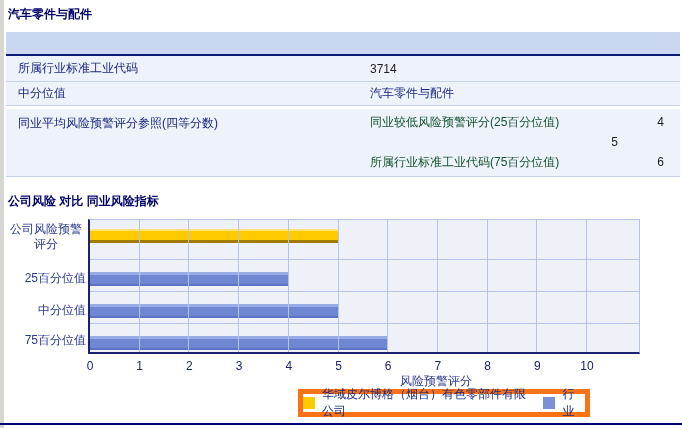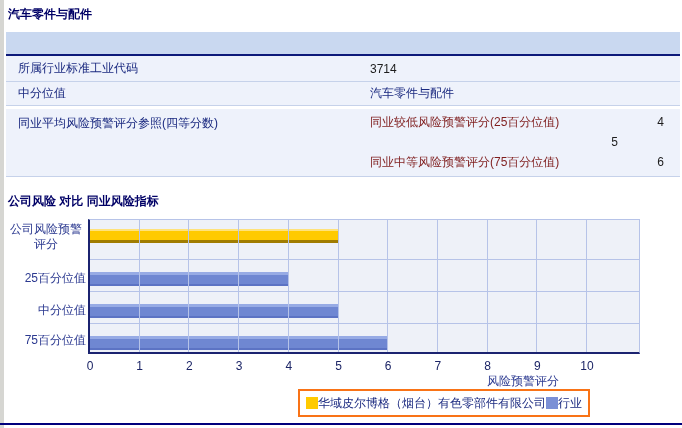--- a/index.html
+++ b/index.html
@@ -41,21 +41,21 @@
   .tbl-row .val.cn { color: #1b2a80; }
   #row-sic  { height: 26px; }
   #row-ind  { height: 24px; }
   .tbl-gap  { height: 3px; background: #ffffff; }
   #row-peer { align-items: start; padding-top: 3px; padding-bottom: 4px; }
   #row-peer .lbl { padding-top: 3px; }
   .sub-row {
     display: grid; grid-template-columns: 1fr 46px;
     height: 20px; align-items: center;
   }
-  .sub-row .sub-lbl { color: #7f1d1d; }
+  .sub-row .sub-lbl { color: #14532d; }
   .sub-row .sub-val { text-align: right; padding-right: 16px; color: #1d1d1d; }
 
   
   .plot {
     position: absolute; left: 88px; top: 219px;
     width: 552px; height: 135px;
     background: #eef1f8;
     border-left: 2px solid #1b2370;
     border-bottom: 2px solid #1b2370;
     border-top: 1px solid #b6c3e8;
@@ -76,27 +76,27 @@
     position: absolute; width: 80px; text-align: right;
     color: #2b3990; line-height: 15px;
   }
   #cat-0 { left: 6px; top: 222px; width: 80px; text-align: center; }
   #cat-1 { left: 6px; top: 271px; }
   #cat-2 { left: 6px; top: 303px; }
   #cat-3 { left: 6px; top: 333px; }
   .x-ticks { position: absolute; left: 88px; top: 359px; width: 552px; height: 14px; }
   .x-tick { position: absolute; width: 26px; text-align: center; color: #1c2566; }
   .x-axis-label {
-    position: absolute; top: 373px; left: 423px; width: 200px;
-    text-align: center; color: #2b3990;
+    position: absolute; top: 373px; left: 400px; width: 200px;
+    text-align: left; color: #2b3990;
   }
   .legend {
     position: absolute; left: 298px; top: 389px; width: 292px; height: 28px;
-    background: #fff; border: 2px solid #f97316;
-    display: flex; align-items: center; justify-content: center; 
+    background: #fff; border: 5px solid #f97316;
+    display: flex; align-items: center; justify-content: center; gap: 7px;
     color: #1b2a80;
   }
   .swatch { width: 12px; height: 12px; display: inline-block; flex: 0 0 auto; }
   .bottom-rule {
     position: absolute; left: 0; top: 423px; width: 682px; height: 2px;
     background: #00007d;
   }
 </style>
 </head>
 <body>
@@ -124,21 +124,21 @@
     <div class="lbl">同业平均风险预警评分参照(四等分数)</div>
     <div>
       <div class="sub-row">
         <div class="sub-lbl">同业较低风险预警评分(25百分位值)</div>
         <div class="sub-val">4</div>
       </div>
       <div class="sub-row">
         <div class="sub-val">5</div>
       </div>
       <div class="sub-row">
-        <div class="sub-lbl">同业中等风险预警评分(75百分位值)</div>
+        <div class="sub-lbl">所属行业标准工业代码(75百分位值)</div>
         <div class="sub-val">6</div>
       </div>
     </div>
   </div>
 </div>
 
 <div id="title2" class="section-title">公司风险 对比 同业风险指标</div>
 
 <div class="cat-label" id="cat-0">公司风险预警评分</div>
 <div class="cat-label" id="cat-1">25百分位值</div>

